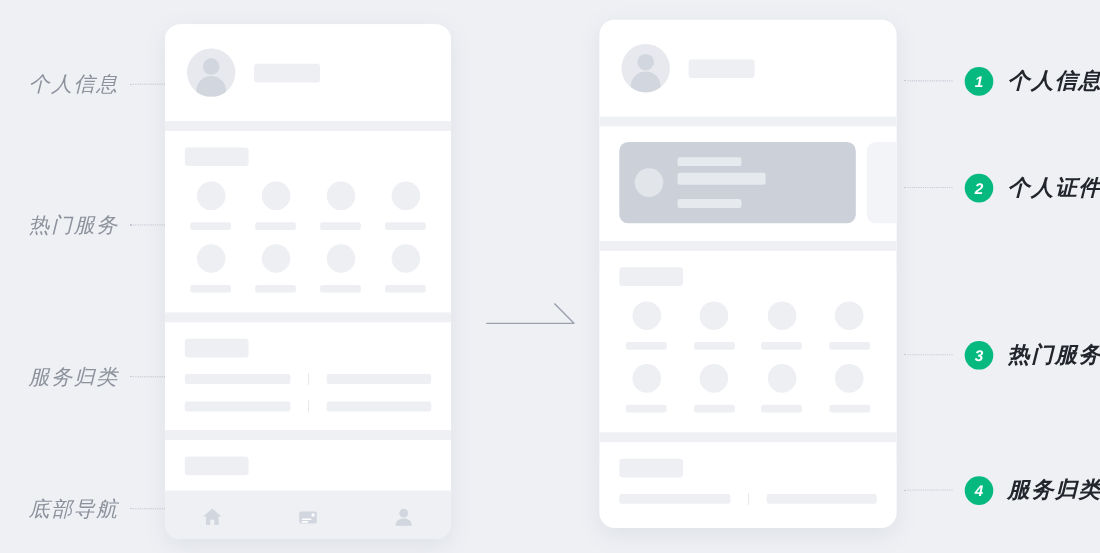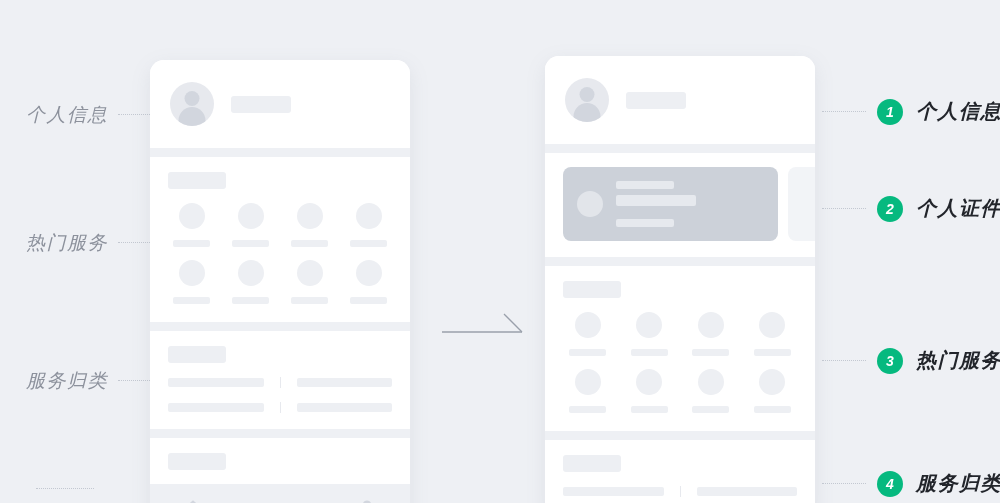--- a/index.html
+++ b/index.html
@@ -10,21 +10,20 @@
     width: 1000px;
     height: 503px;
     background: #eef0f4;
     font-family: "Liberation Sans", "DejaVu Sans", sans-serif;
     overflow: hidden;
     position: relative;
   }
   .stage {
     position: absolute;
     inset: 0;
-    margin-top: 38px;
   }
 
   
   .left-label {
     position: absolute;
     display: flex;
     align-items: center;
     gap: 0;
     white-space: nowrap;
   }
@@ -247,20 +246,21 @@
     <span class="txt">热门服务</span>
     <span class="dotline left1"></span>
   </div>
 
   <div class="left-label" style="left:26px; top:330px;">
     <span class="txt">服务归类</span>
     <span class="dotline left1"></span>
   </div>
 
   <div class="left-label" style="left:26px; top:450px;">
+    <span class="txt">底部导航</span>
     <span class="dotline left1"></span>
   </div>
 
   <div class="phone" id="phone-left">
 
     <div class="sect">
       <div class="profile">
         <div class="avatar">
           <div class="head"></div>
           <div class="body"></div>

